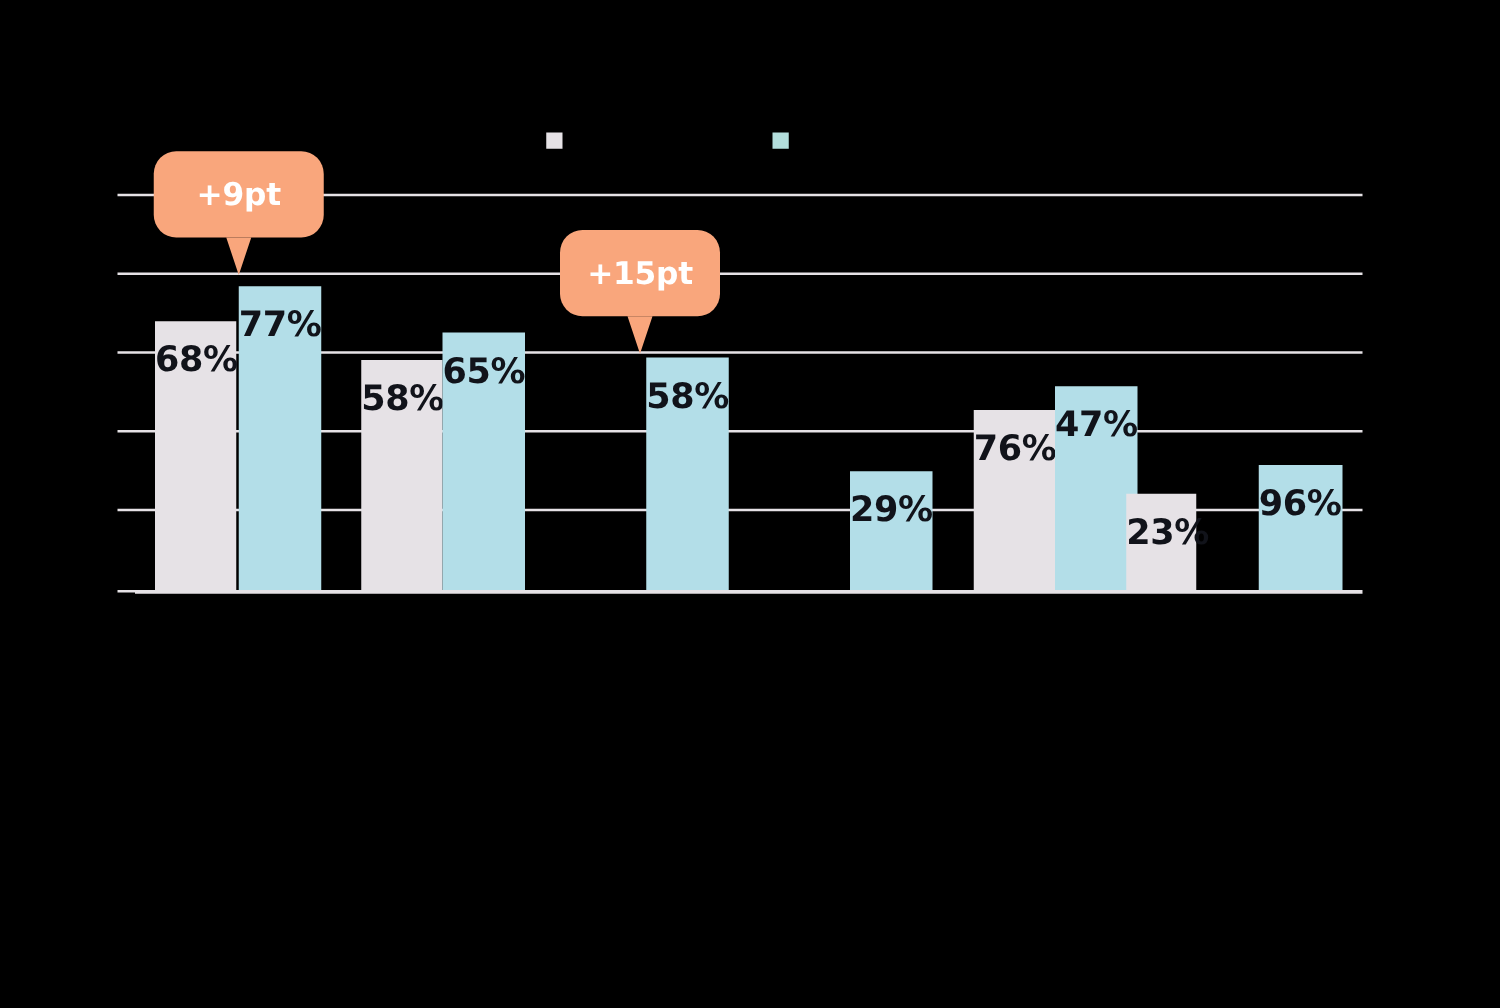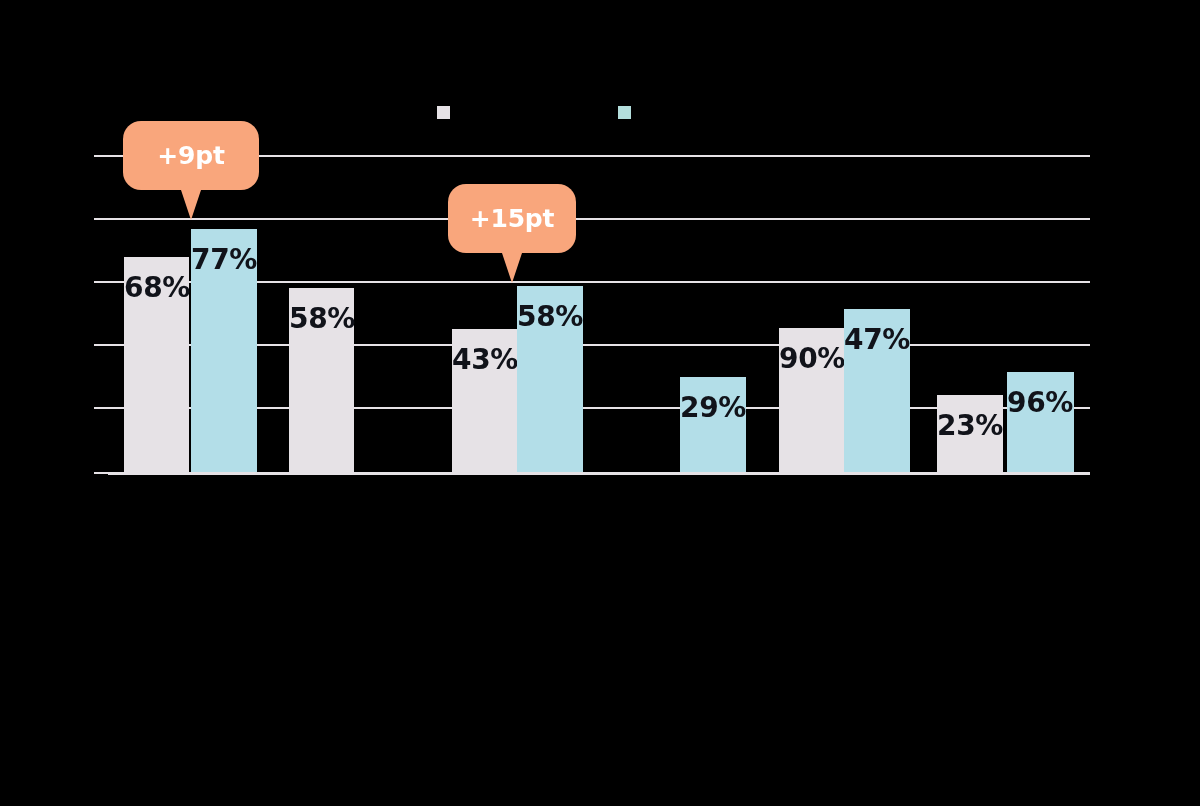--- a/index.html
+++ b/index.html
@@ -96,40 +96,40 @@
       <div class="bar gray" style="left:16px;width:65px;height:215px">
         <span class="bar-label" style="top:14px">68%</span>
       </div>
       <div class="bar teal" style="left:83px;width:66px;height:243px">
         <span class="bar-label" style="top:14px">77%</span>
       </div>
 
       <div class="bar gray" style="left:181px;width:65px;height:184px">
         <span class="bar-label" style="top:14px">58%</span>
       </div>
+      <div class="bar teal" style="left:246px;width:66px;height:206px">
+        <span class="bar-label" style="top:14px">65%</span>
+      </div>
 
-      <div class="bar gray" style="left:344px;width:65px;height:143px">
-        <span class="bar-label" style="top:14px">43%</span>
-      </div>
       <div class="bar teal" style="left:409px;width:66px;height:186px">
         <span class="bar-label" style="top:14px">58%</span>
       </div>
 
       <div class="bar teal" style="left:572px;width:66px;height:95px">
         <span class="bar-label" style="top:14px">29%</span>
       </div>
 
       <div class="bar gray" style="left:671px;width:65px;height:144px">
-        <span class="bar-label" style="top:14px">90%</span>
+        <span class="bar-label" style="top:14px">76%</span>
       </div>
       <div class="bar teal" style="left:736px;width:66px;height:163px">
         <span class="bar-label" style="top:14px">47%</span>
       </div>
 
-      <div class="bar gray" style="left:829px;width:66px;height:77px">
+      <div class="bar gray" style="left:793px;width:56px;height:77px">
         <span class="bar-label" style="top:14px">23%</span>
       </div>
       <div class="bar teal" style="left:899px;width:67px;height:100px">
         <span class="bar-label" style="top:14px">96%</span>
       </div>
 
     </div>
   </div>
 
   <div class="xcats">

